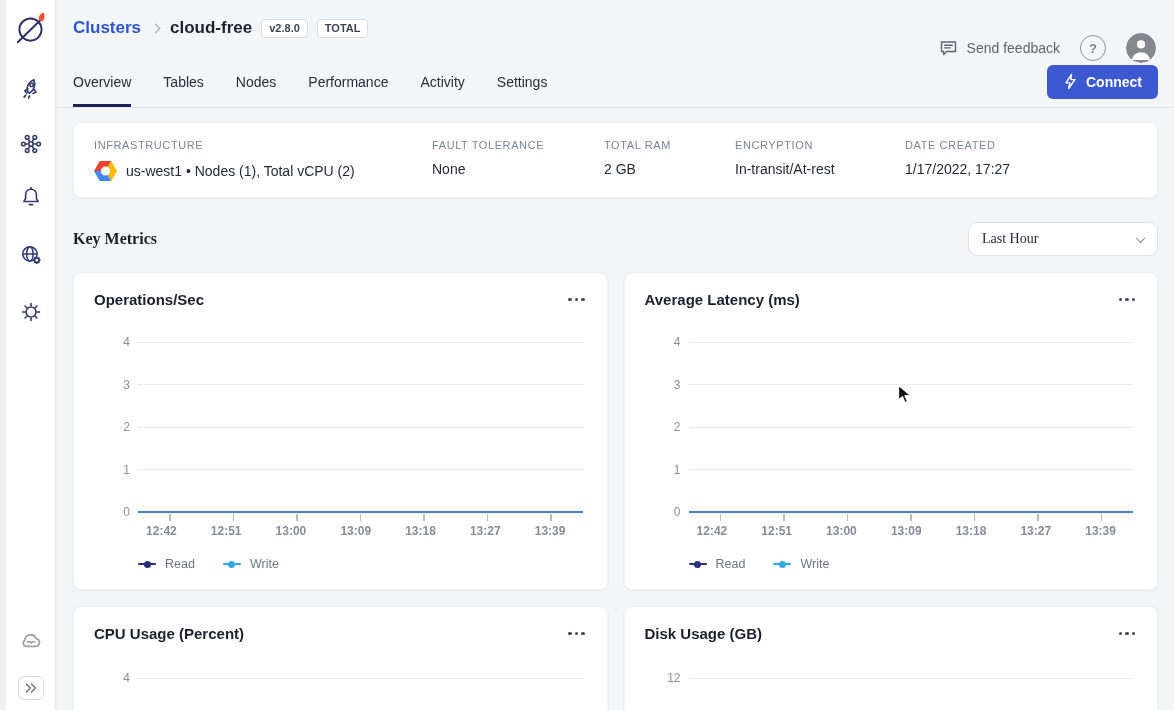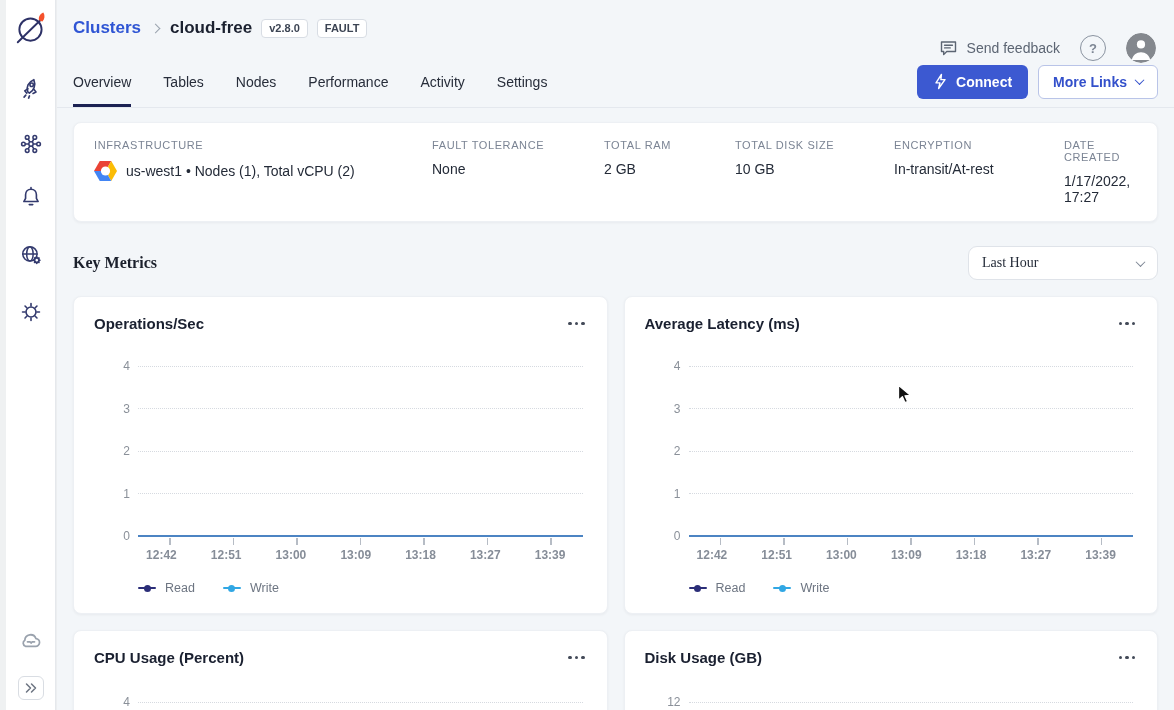--- a/index.html
+++ b/index.html
@@ -156,21 +156,21 @@
     </div>
   </nav>
 
   <div class="main">
 
     <div class="header">
       <span class="crumb-root">Clusters</span>
       <span class="crumb-sep chev right"></span>
       <span class="crumb-cur">cloud-free</span>
       <span class="badge">v2.8.0</span>
-      <span class="badge">FAULT</span>
+      <span class="badge">TOTAL</span>
 
       <div class="header-right">
         <div class="feedback">
           <svg width="21" height="21" viewBox="0 0 24 24" fill="none" stroke="#5c6573" stroke-width="1.6" stroke-linecap="round" stroke-linejoin="round">
             <path d="M4 4.5h16v11H10l-3.5 3.5v-3.5H4z"></path>
             <path d="M7.5 8.3h9M7.5 11.3h6.5"></path>
           </svg>
           <span>Send feedback</span>
         </div>
         <div class="help-circle">
@@ -212,24 +212,20 @@
             <span>Settings</span>
           </div>
       </div>
       <div class="tab-actions">
         <button class="btn-connect">
           <svg width="15" height="17" viewBox="0 0 16 18" fill="none" stroke="#ffffff" stroke-width="1.5" stroke-linejoin="round">
             <path d="M9 1.5 3.2 10.5h4.2L6 16.5l6.8-9.5H8.4L9 1.5z"></path>
           </svg>
           <span>Connect</span>
         </button>
-        <button class="btn-morelinks">
-          <span>More Links</span>
-          <span class="chev down"></span>
-        </button>
       </div>
     </div>
 
     <div class="info-card">
       <div class="info-col ic-w1">
         <div class="lbl">INFRASTRUCTURE</div>
         <div class="val">
           <svg width="23" height="20" viewBox="0 0 22 19">
             <polygon points="5.5,0 16.5,0 11,9.5 0,9.5" fill="#EA4335"></polygon>
             <polygon points="16.5,0 22,9.5 16.5,19 11,9.5" fill="#FBBC05"></polygon>
@@ -244,26 +240,20 @@
         <div class="val">
             <span>None</span>
           </div>
       </div>
       <div class="info-col ic-w3">
         <div class="lbl">TOTAL RAM</div>
         <div class="val">
             <span>2 GB</span>
           </div>
       </div>
-      <div class="info-col ic-w4">
-        <div class="lbl">TOTAL DISK SIZE</div>
-        <div class="val">
-            <span>10 GB</span>
-          </div>
-      </div>
       <div class="info-col ic-w5">
         <div class="lbl">ENCRYPTION</div>
         <div class="val">
             <span>In-transit/At-rest</span>
           </div>
       </div>
       <div class="info-col ic-w6">
         <div class="lbl">DATE CREATED</div>
         <div class="val">
             <span>1/17/2022, 17:27</span>

